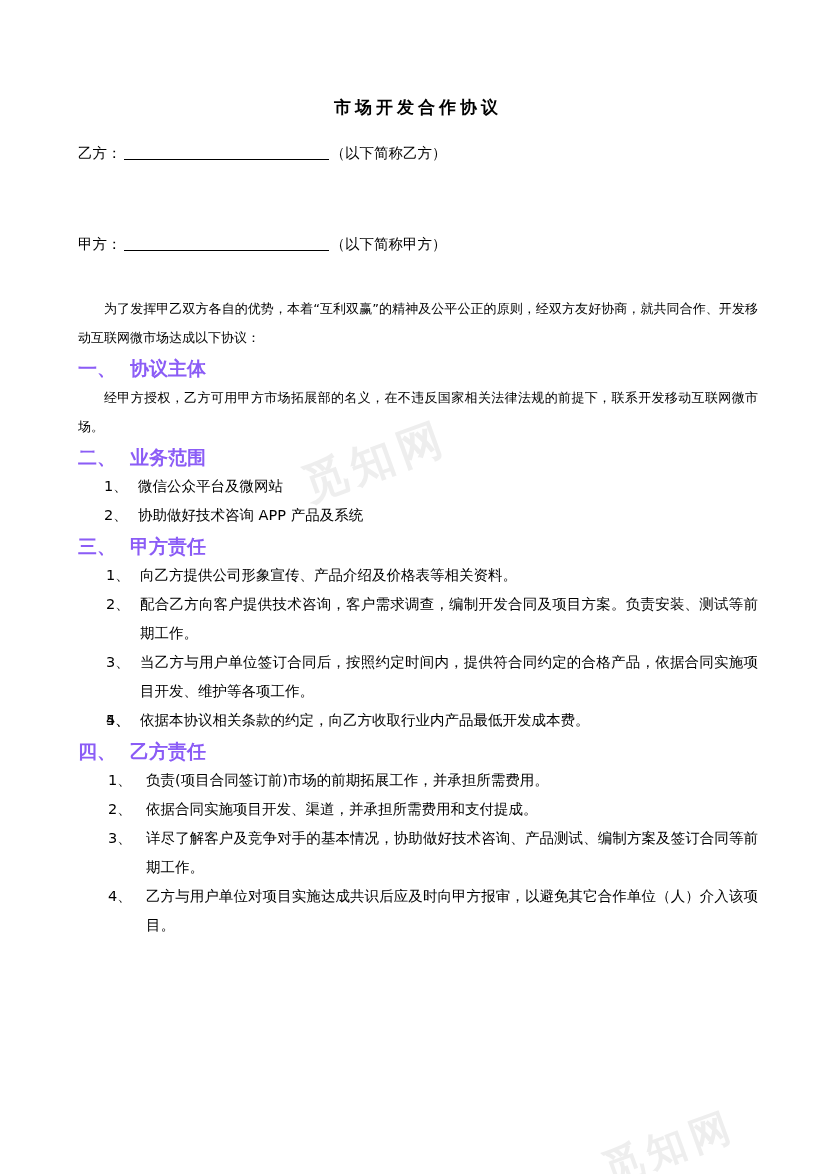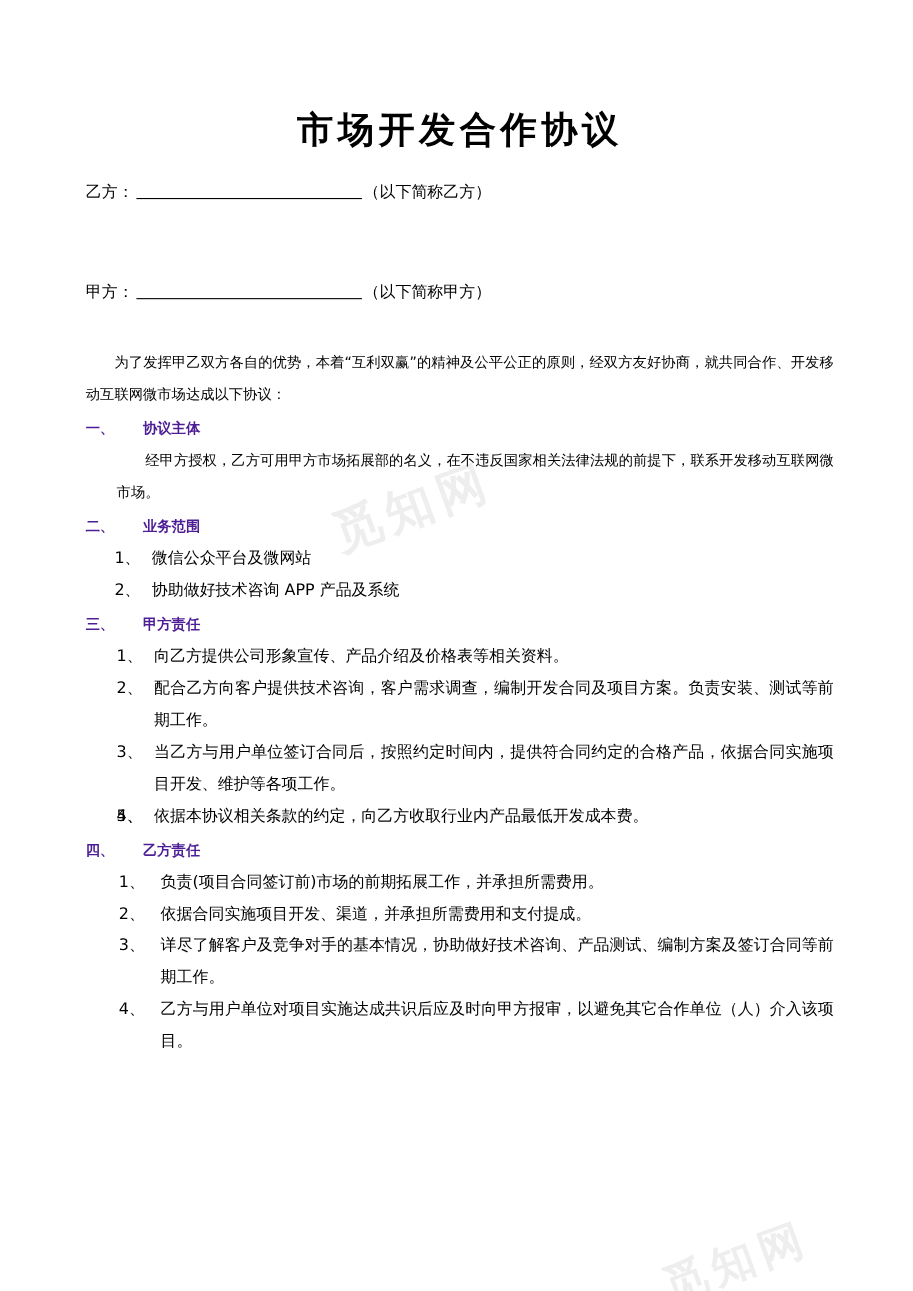--- a/index.html
+++ b/index.html
@@ -31,21 +31,21 @@
     position: absolute;
     left: 78px;
     top: 0;
     width: 680px;
     height: 1174px;
   }
   .doc-title {
     margin-top: 96px;
     text-align: center;
     font-family: "DejaVu Serif", "Liberation Serif", serif;
-    font-size: 33px;
+    font-size: 17px;
     font-weight: bold;
     letter-spacing: 4px;
     color: #000;
   }
   .party-line {
     margin-top: 0;
     font-size: 14.5px;
     color: #000;
     line-height: 1.6;
     white-space: nowrap;
@@ -65,34 +65,33 @@
     line-height: 29px;
     color: #000;
     text-align: justify;
     text-justify: inter-ideograph;
   }
   .intro {
     margin-top: 38px;
     text-indent: 2em;
   }
   .section-head {
-    font-size: 13px;
+    font-size: 19px;
     font-weight: bold;
     line-height: 29px;
-    color: #4c1d95;
+    color: #8b5cf6;
     margin-top: 2px;
   }
   .section-head .num {
     display: inline-block;
     width: 52px;
   }
   .body-indent {
     text-indent: 2em;
     margin-top: 0;
-    margin-left: 28px;
   }
   .list {
     margin: 0;
     padding: 0;
     list-style: none;
   }
   .list li {
     font-size: 14.5px;
     line-height: 29px;
     color: #000;

